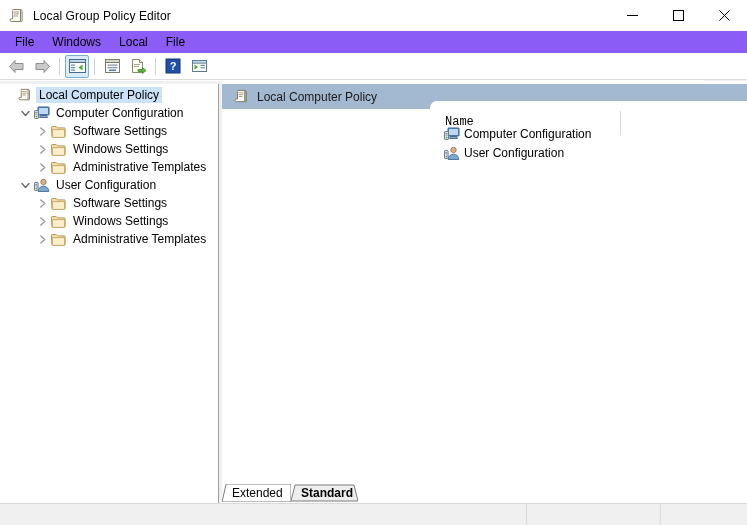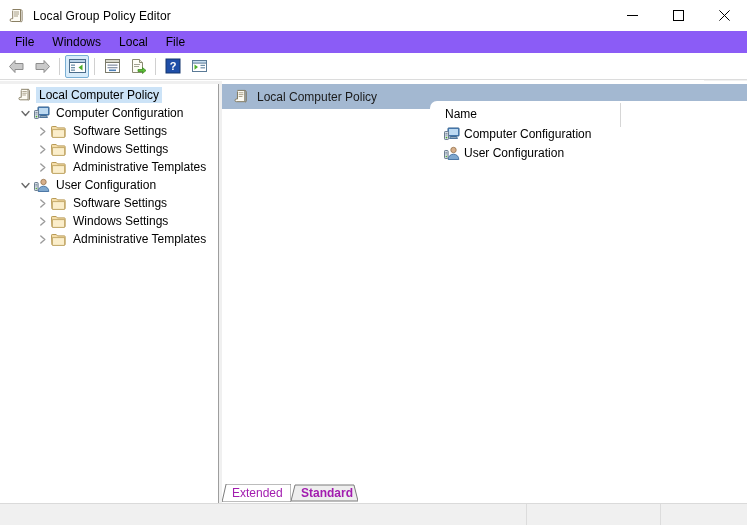--- a/index.html
+++ b/index.html
@@ -167,23 +167,23 @@
     position: absolute; left: 0; top: 28px;
     width: 208px; height: 416px;
     background: #ffffff;
   }
   .desc-text {
     font-size: 12px; color: #000;
     padding: 7px 0 0 7px;
     white-space: nowrap;
   }
   .col-header {
-    position: absolute; left: 0; top: 0;
+    position: absolute; left: 0; top: 8px;
     width: 317px; height: 22px;
-    display: flex; align-items: flex-end;
+    display: flex; align-items: flex-end; font-family: Liberation Mono, monospace;
   }
   .col-name {
     font-size: 12px; color: #000;
     padding-left: 15px; padding-bottom: 2px;
     white-space: nowrap;
   }
   .col-divider {
     position: absolute; left: 190px; top: 2px;
     width: 1px; height: 24px;
     background: #d6d6d6;
@@ -207,21 +207,21 @@
   
   .tabs {
     position: absolute; left: 222px; top: 403px;
     width: 525px; height: 18px;
     display: flex; align-items: flex-end;
     z-index: 5;
   }
   .tab {
     position: relative;
     height: 18px;
-    font-size: 12px; color: #a21caf;
+    font-size: 12px; color: #000000;
     line-height: 18px;
     padding: 0 6px 0 10px;
     white-space: nowrap;
     cursor: default;
   }
   .tab .tab-shape {
     position: absolute; left: 0; top: 0;
     width: 100%; height: 100%;
     z-index: -1;
   }

